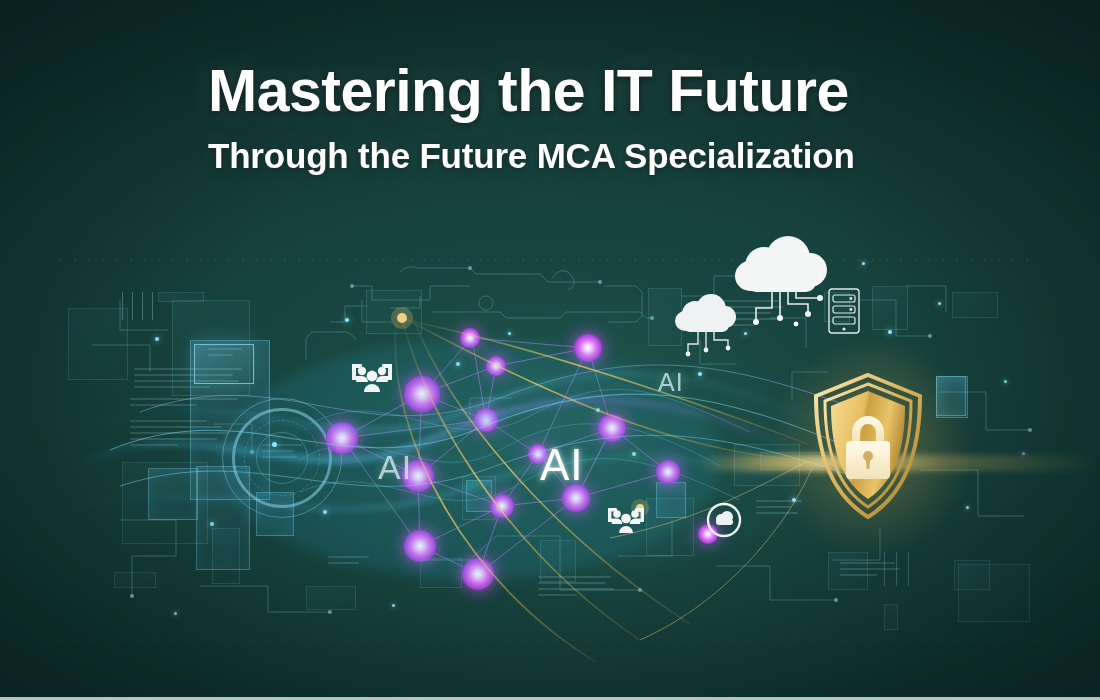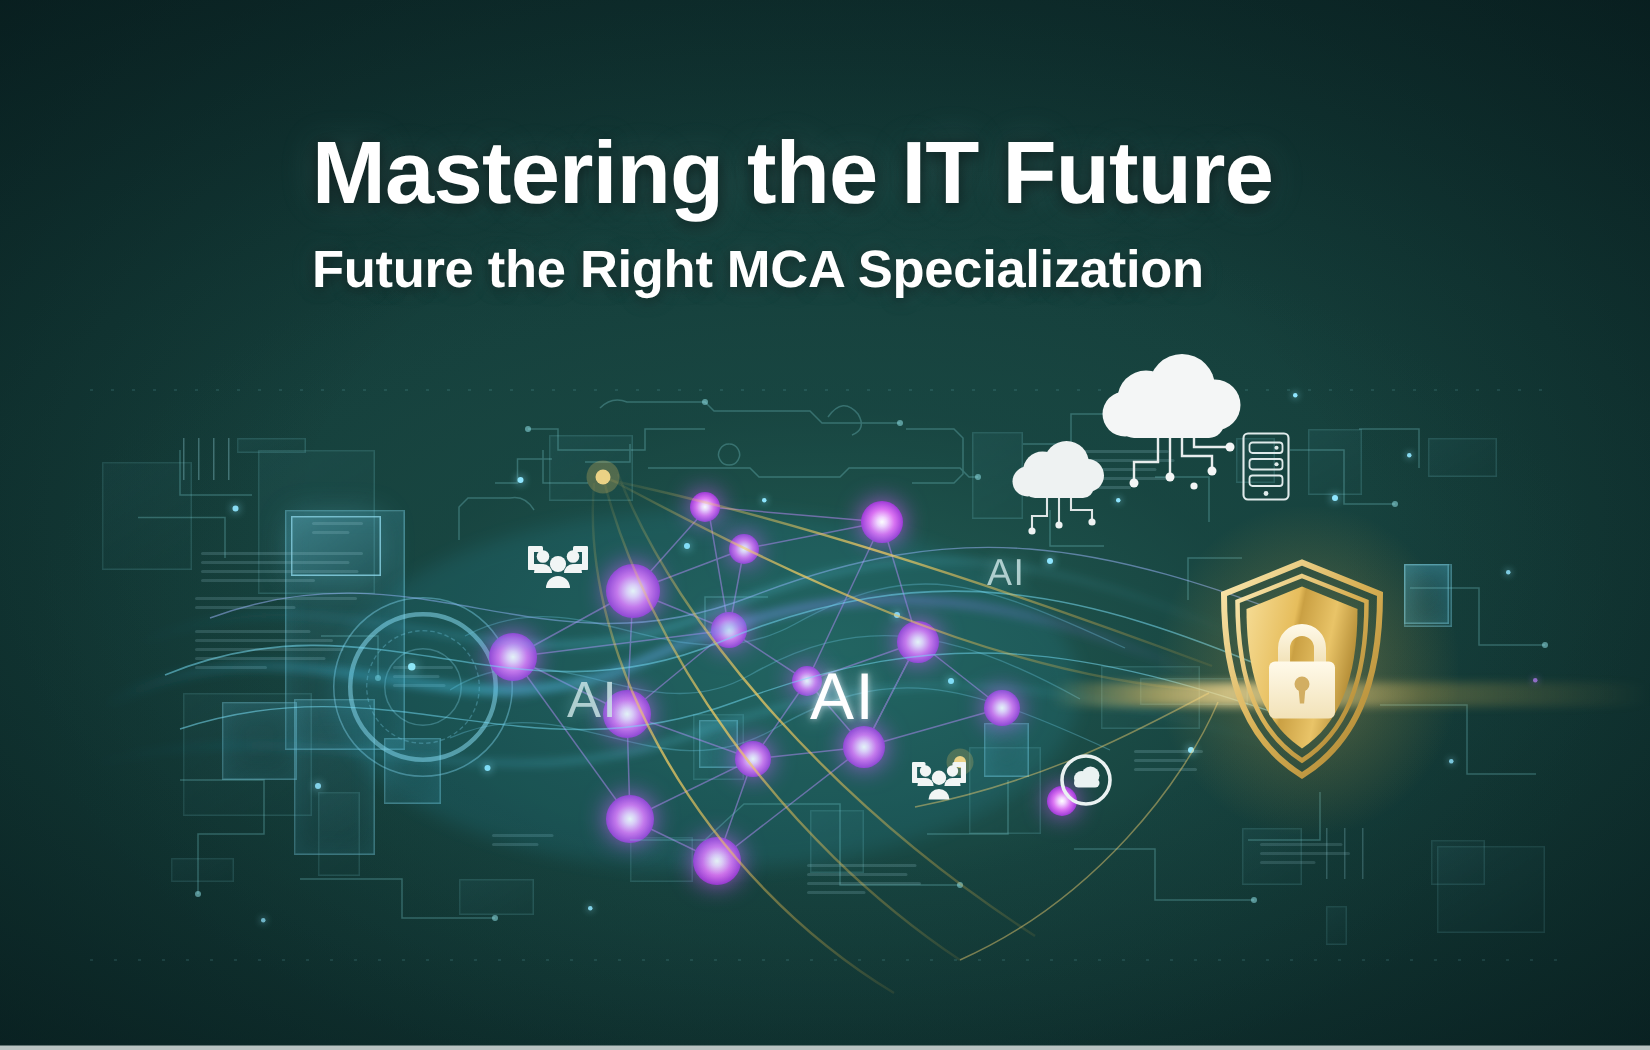--- a/index.html
+++ b/index.html
@@ -27,21 +27,20 @@
   .bottom-strip{
     position:absolute; left:0; right:0; bottom:0; height:3px;
     background:#b9c3c2;
   }
 
   
   .headline{
     position:absolute; left:0; right:0; top:62px;
     text-align:left; padding-left:208px;
     z-index:40;
-    margin-top:24px;
   }
   .title{
     color:#ffffff;
     font-size:59px;
     font-weight:700;
     letter-spacing:-0.5px;
     line-height:1.0;
     font-stretch:condensed;
     text-shadow:0 2px 10px rgba(0,0,0,0.55), 0 0 26px rgba(190,230,225,0.18);
     white-space:nowrap;
@@ -591,17 +590,17 @@
       </g>
     </svg>
   </div>
 
   <div class="panel" style="left:936px; top:376px; width:30px; height:40px; z-index:5;"></div>
 
   <div class="vignette"></div>
 
   <div class="headline">
     <div class="title">Mastering the IT Future</div>
-    <div class="subtitle">Future the Right MCA Specialization</div>
+    <div class="subtitle">Through the Future MCA Specialization</div>
   </div>
 
   <div class="bottom-strip"></div>
 </div>
 
 </body></html>

